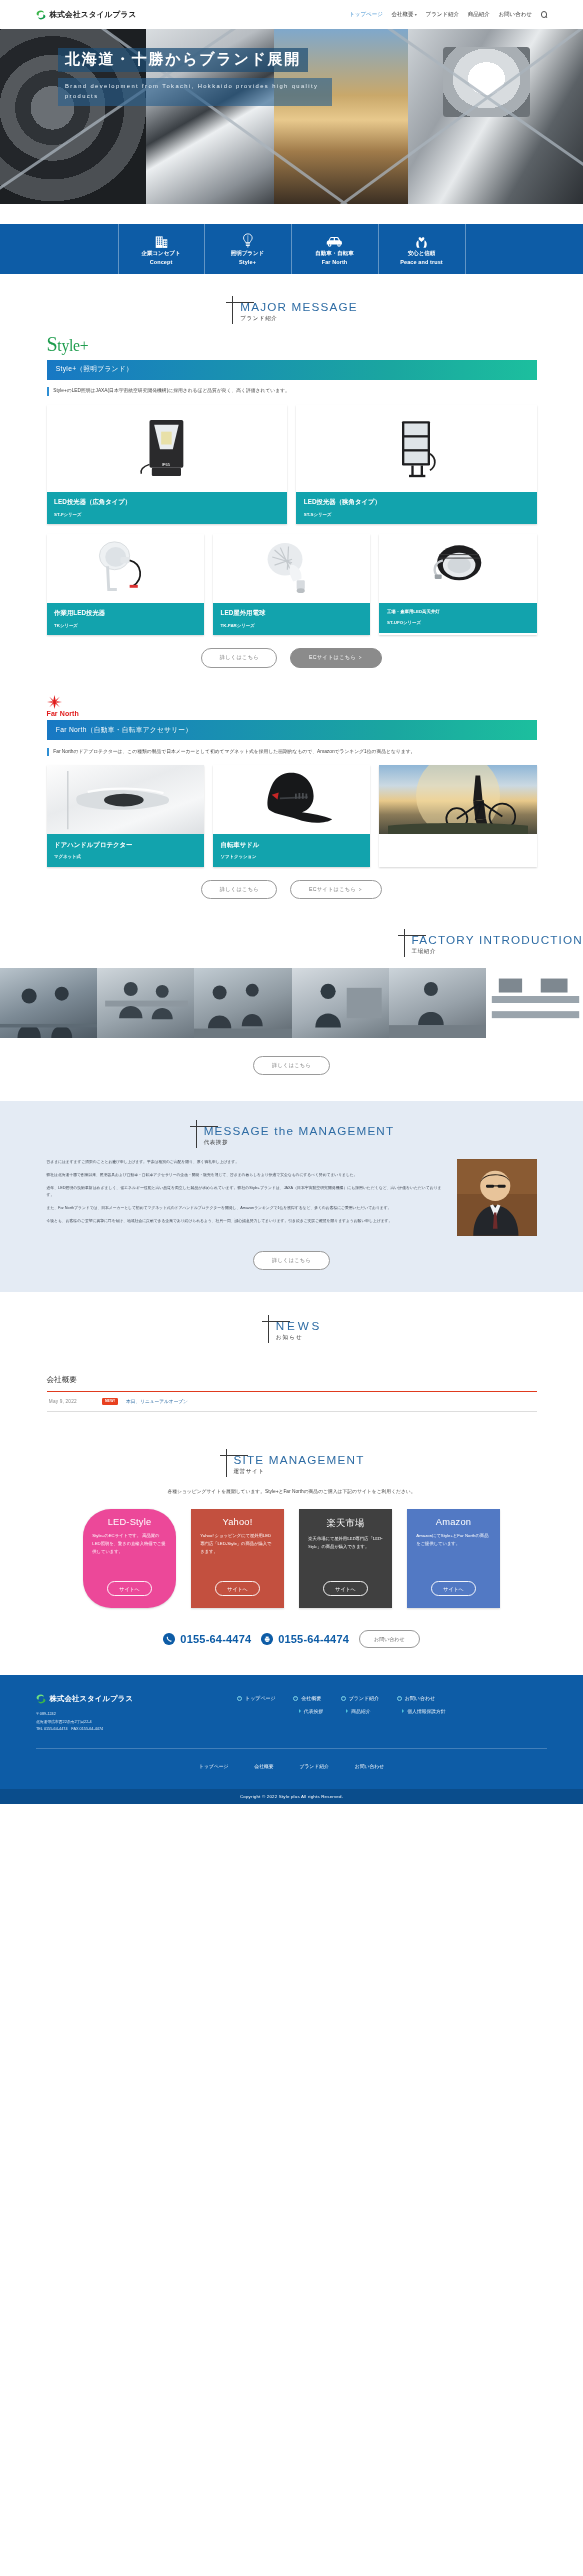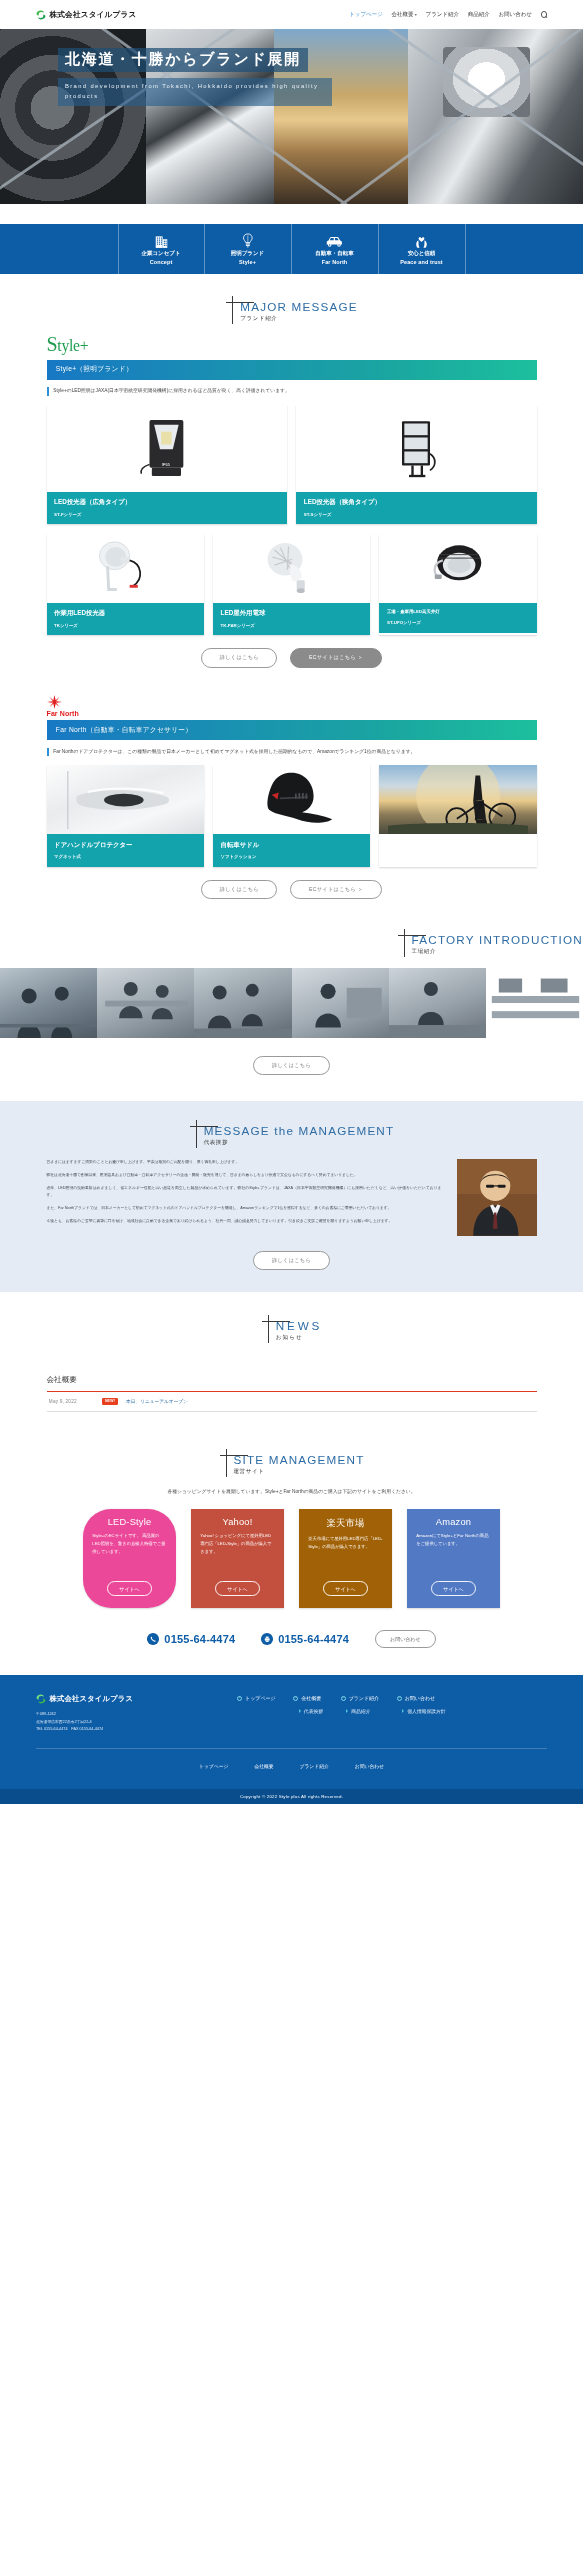--- a/index.html
+++ b/index.html
@@ -105,21 +105,21 @@
   .sm-lead{text-align:center;font-size:4.8px;color:#444;margin-top:2.3px;margin-bottom:15px;}
   .sm-cards{display:flex;gap:15px;justify-content:center;}
   .sm-card{width:93px;padding:8.2px 9.3px 11.7px;color:#fff;display:flex;flex-direction:column;align-items:center;
     box-shadow:0 0.6px 1.7px rgba(0,0,0,.15);min-height:99px;}
   .sm-name{font-size:9.3px;margin-bottom:5.2px;letter-spacing:0.2px;}
   .sm-desc{font-size:4.3px;line-height:1.85;align-self:flex-start;margin-bottom:auto;}
   .sm-btn{margin-top:8.7px;border:0.6px solid rgba(255,255,255,.92);border-radius:11.7px;
     padding:3.5px 11.7px;font-size:5px;cursor:pointer;}
 
   
-  .contact-row{display:flex;align-items:center;justify-content:center;gap:26px;padding:22px 0 27px;}
+  .contact-row{display:flex;align-items:center;justify-content:center;gap:10px;padding:22px 0 27px;}
   .tel{display:flex;align-items:center;gap:5.2px;}
   .tel-num{font-size:11px;font-weight:700;color:#0d5ca6;letter-spacing:0.2px;}
   .tel-ico{width:11.7px;height:11.7px;border-radius:50%;background:#0d5ca6;display:flex;align-items:center;justify-content:center;}
   .contact-btn{border:0.6px solid #9a9a9a;border-radius:13px;color:#666;font-size:5px;padding:5.2px 14px;cursor:pointer;}
 
   
   .footer{background:#0d5ca6;color:#fff;padding:18.7px 36px 10.5px;}
   .f-top{display:flex;gap:26px;}
   .f-left{width:175px;}
   .f-brandline{display:flex;align-items:center;gap:3.5px;margin-bottom:7px;}
@@ -607,21 +607,21 @@
       <div class="sm-name">LED-Style</div>
       <div class="sm-desc">Style+のECサイトです。
 高品質のLED照明を、驚きの直輸入特価でご提供しています。</div>
       <div class="sm-btn">サイトへ</div>
     </div>
     <div class="sm-card" style="background:#c3503f;">
       <div class="sm-name">Yahoo!</div>
       <div class="sm-desc">Yahoo! ショッピングにて屋外用LED専門店「LED-Style」の商品が購入できます。</div>
       <div class="sm-btn">サイトへ</div>
     </div>
-    <div class="sm-card" style="background:#a16207;">
+    <div class="sm-card" style="background:#404040;font-family:Liberation Serif, serif;">
       <div class="sm-name">楽天市場</div>
       <div class="sm-desc">楽天市場にて屋外用LED専門店「LED-Style」の商品が購入できます。</div>
       <div class="sm-btn">サイトへ</div>
     </div>
     <div class="sm-card" style="background:#5279c4;">
       <div class="sm-name">Amazon</div>
       <div class="sm-desc">AmazonにてStyle+とFar Northの商品をご提供しています。</div>
       <div class="sm-btn">サイトへ</div>
     </div>
   </div>

